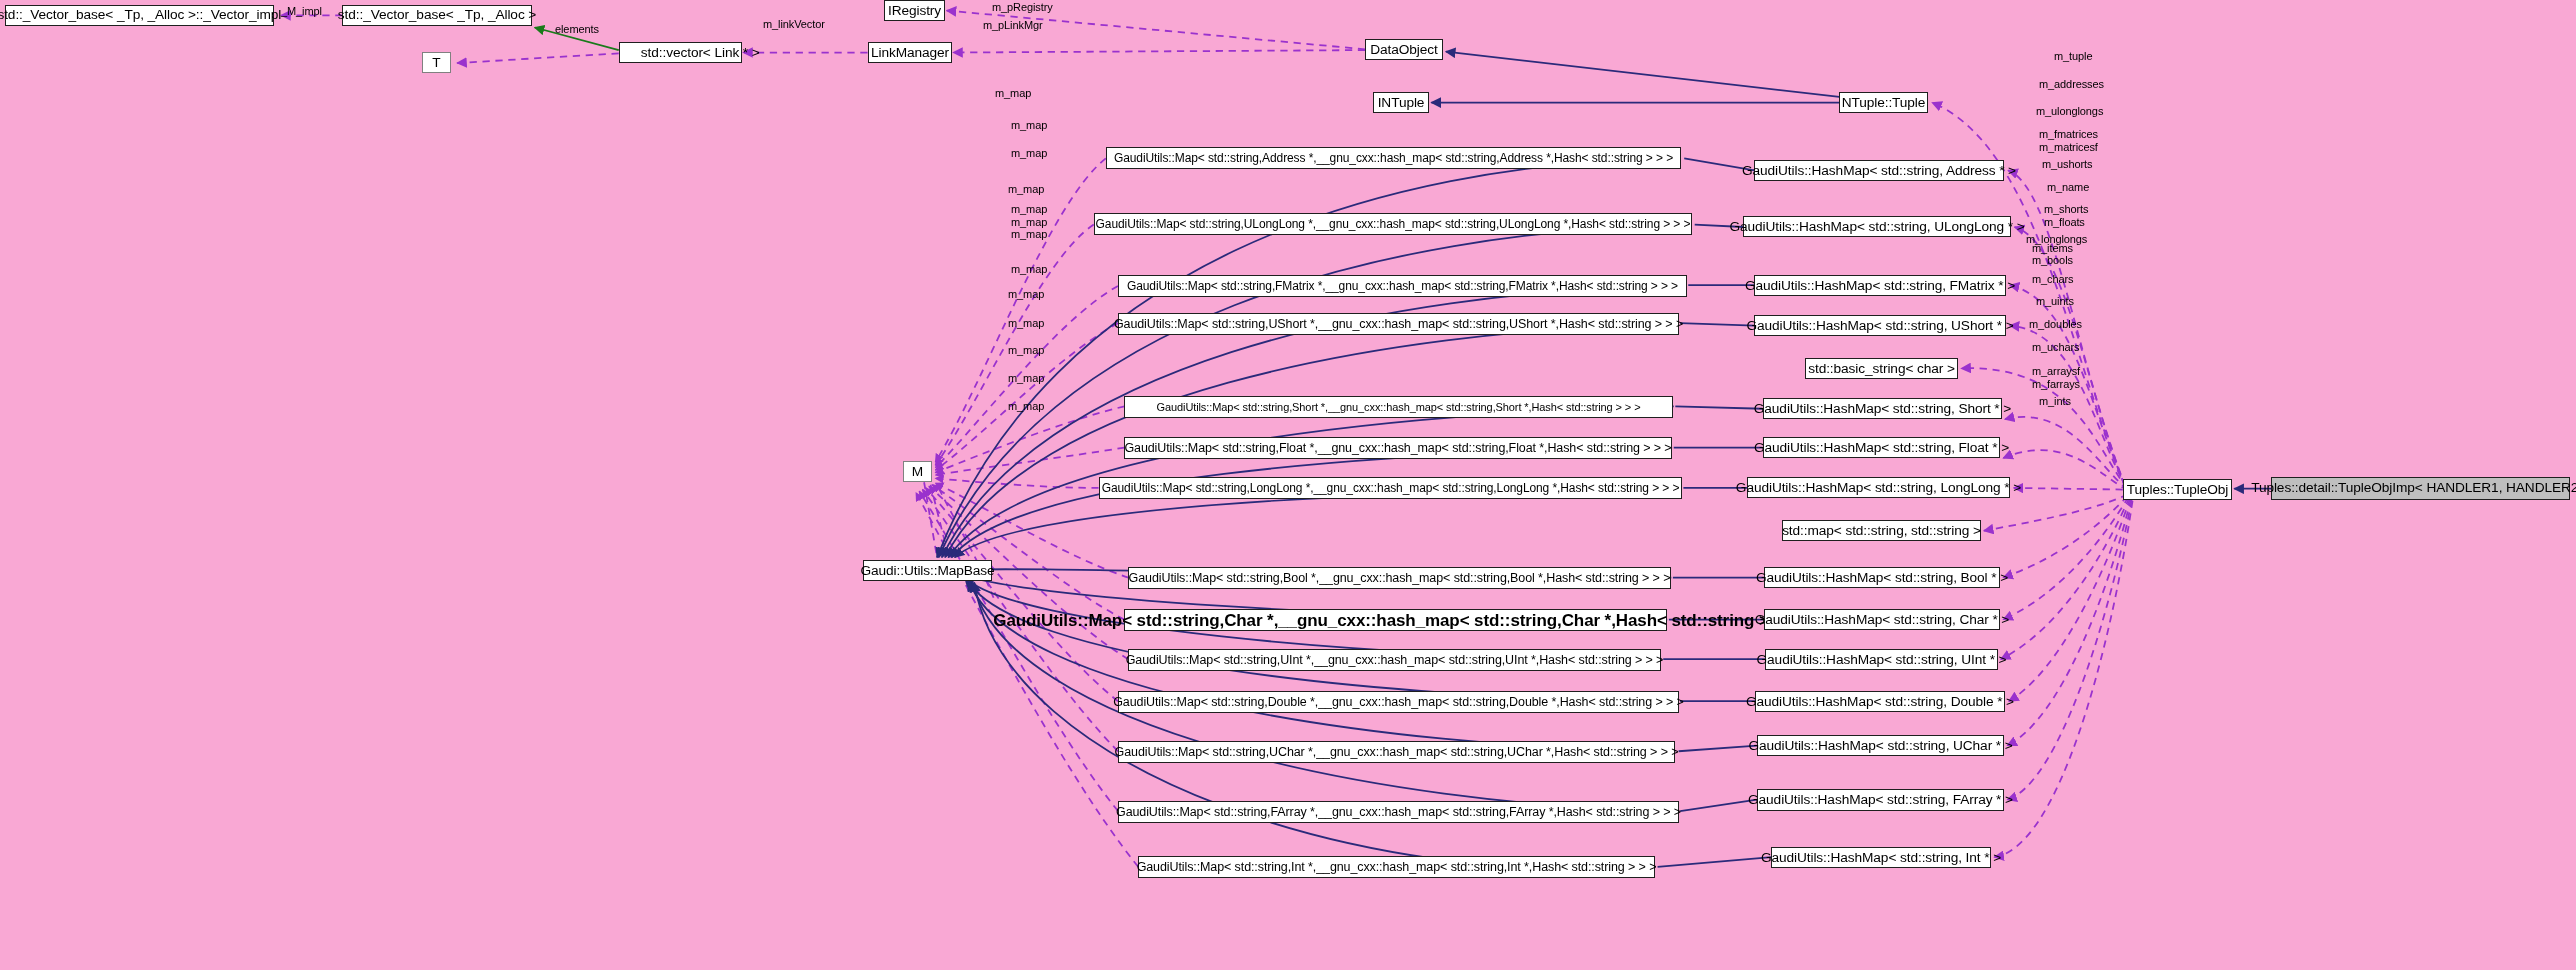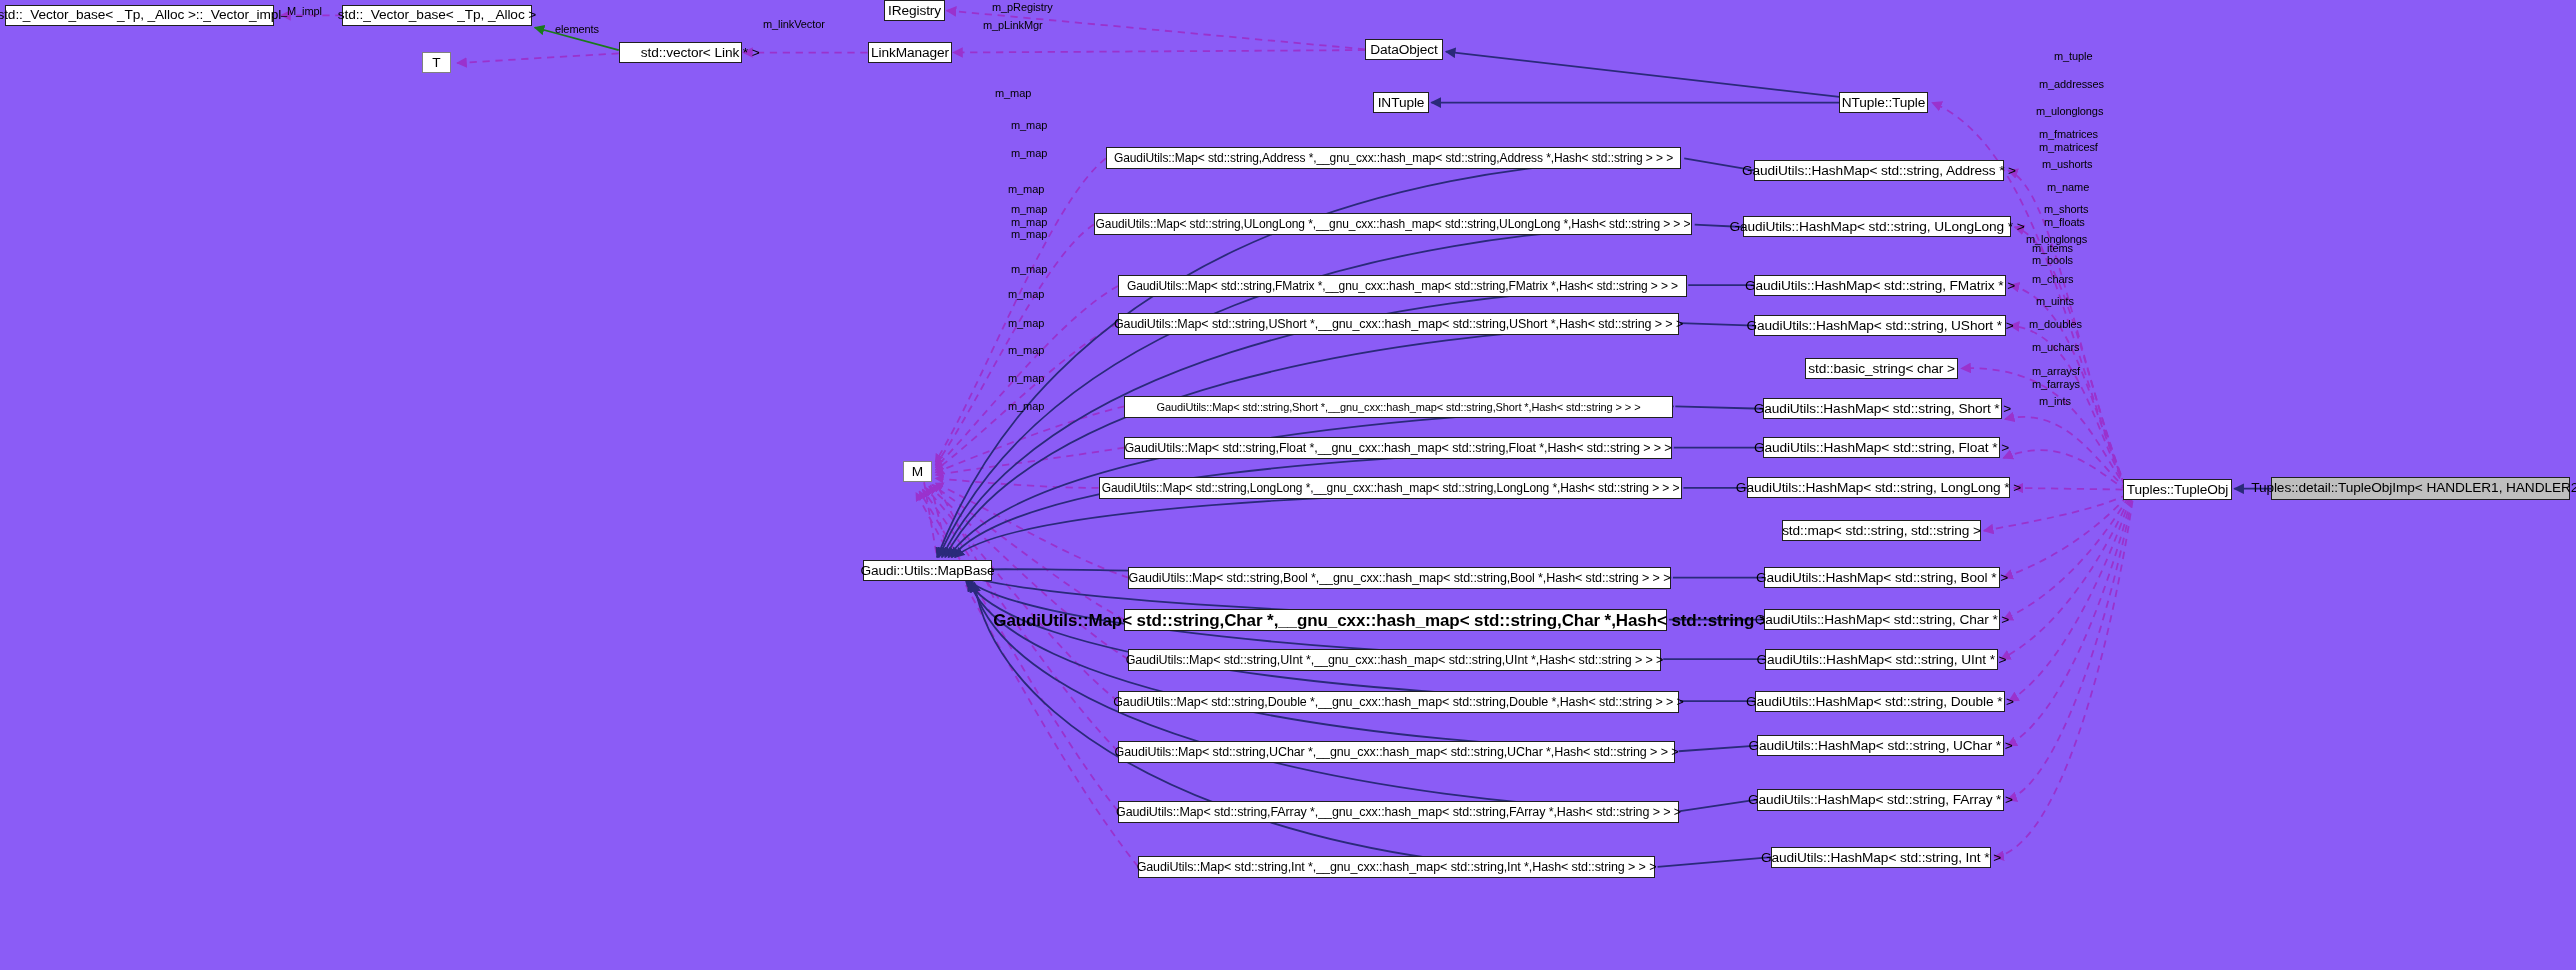--- a/index.html
+++ b/index.html
@@ -5,21 +5,21 @@
 <style>
   html, body {
     margin: 0;
     padding: 0;
     background: #ffffff;
   }
   #canvas {
     position: relative;
     width: 2576px;
     height: 971px;
-    background: #8b5cf6;
+    background: #f9a8d4;
     font-family: "Liberation Sans", sans-serif;
     overflow: hidden;
   }
   svg#edges {
     position: absolute;
     left: 0;
     top: 0;
     width: 2576px;
     height: 971px;
     pointer-events: none;

